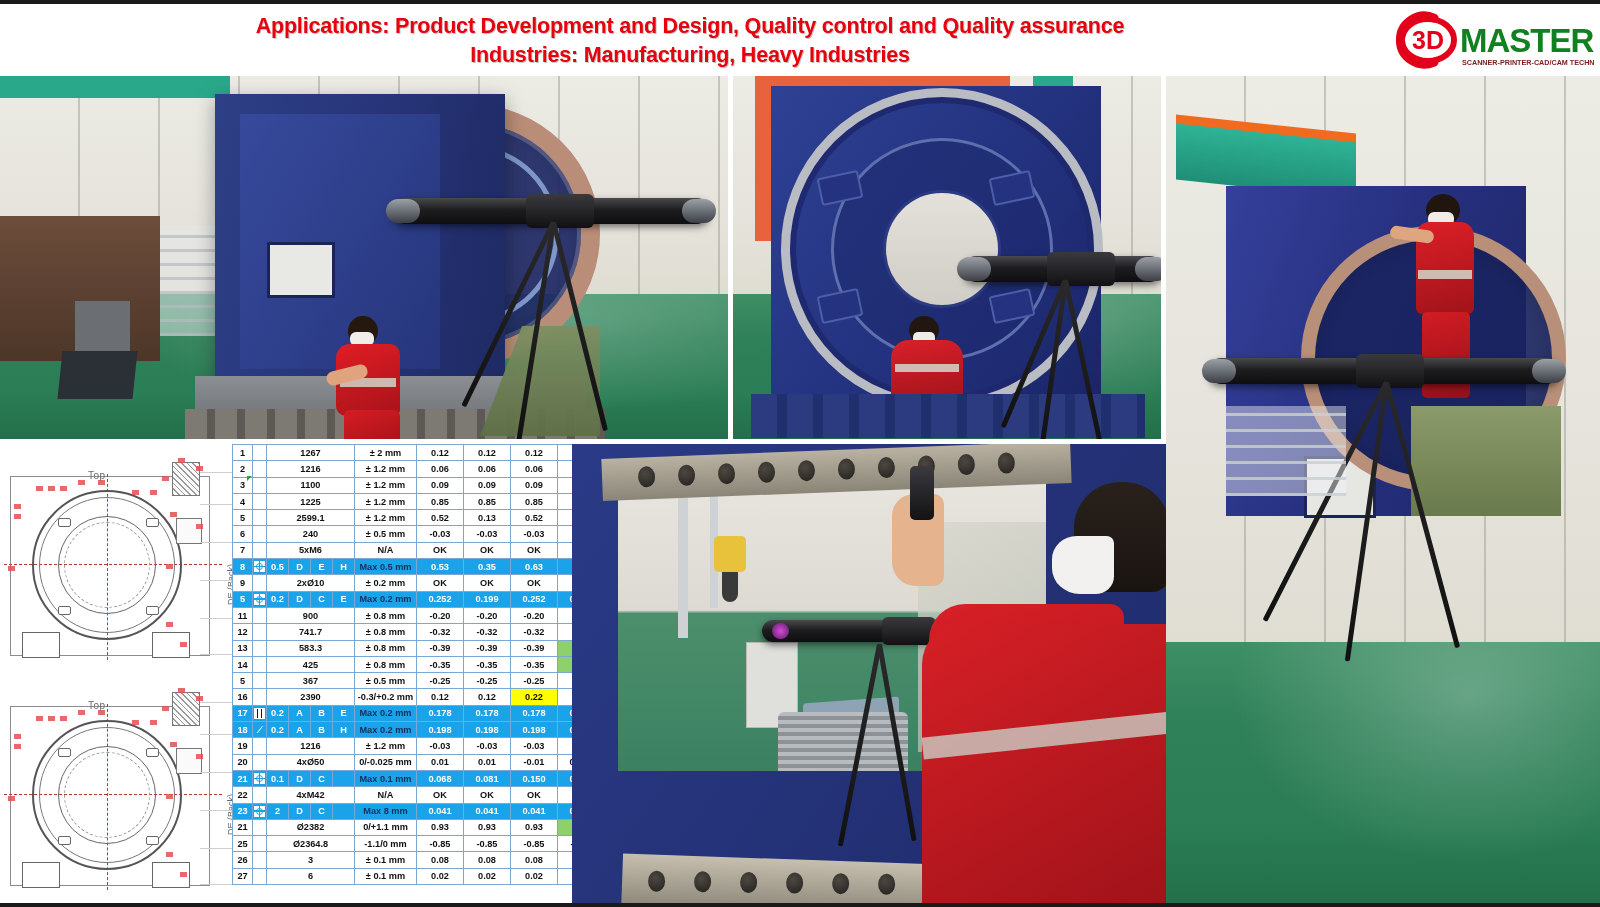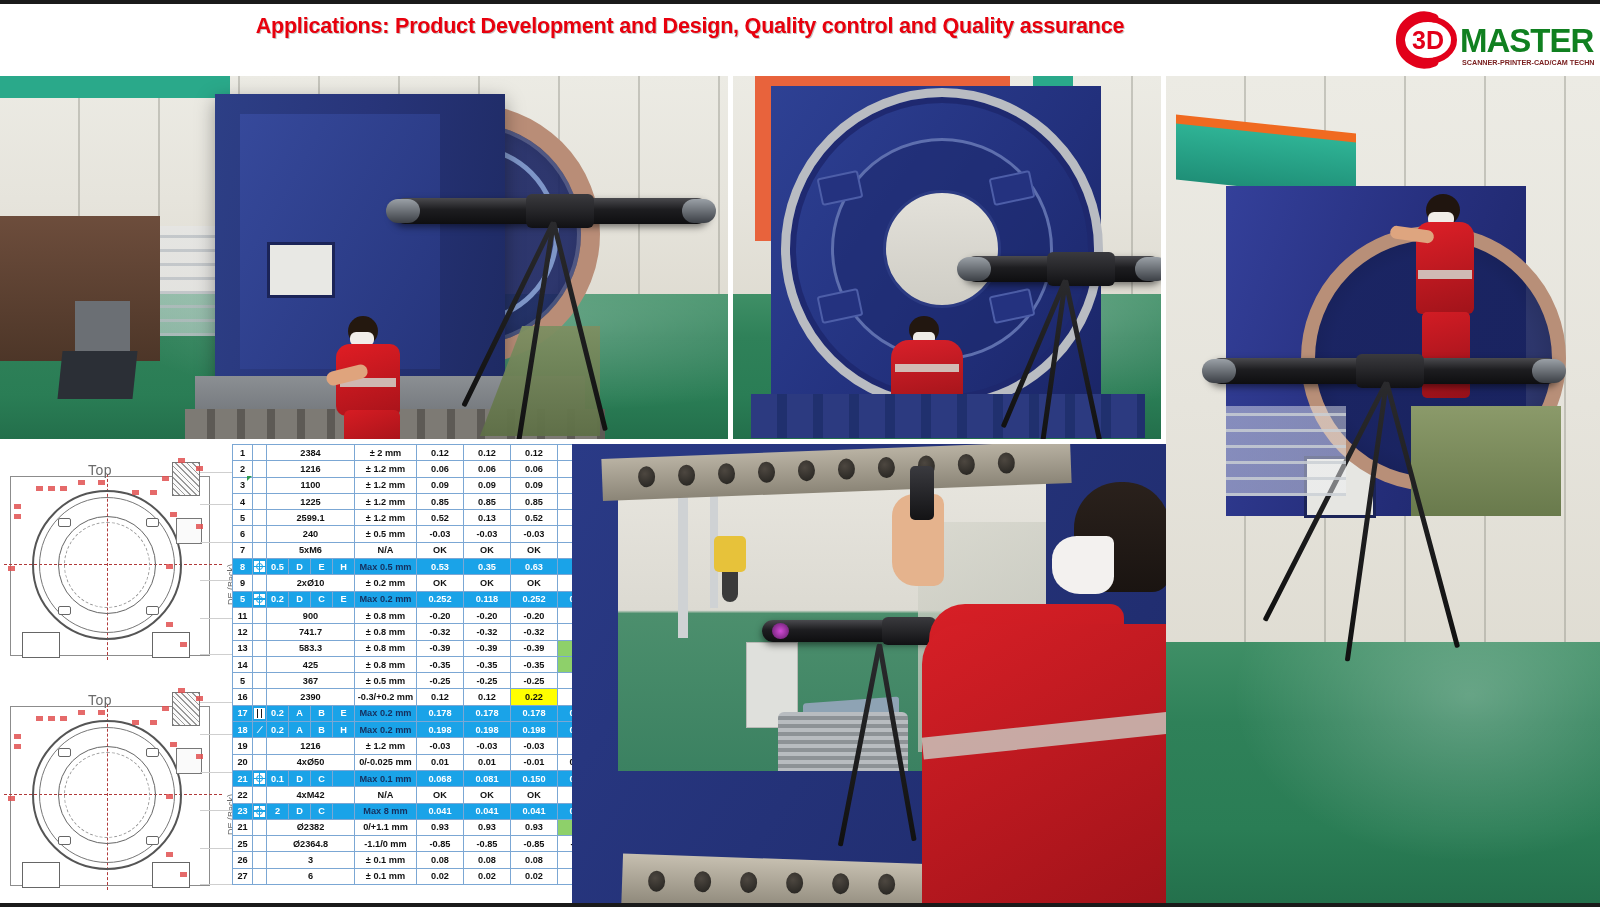--- a/index.html
+++ b/index.html
@@ -299,22 +299,22 @@
   
   .drawing {
     position:absolute; left:0px; top:440px; width:232px; height:467px;
     background:#ffffff;
     overflow:hidden;
   }
   .dwg-half { position:absolute; left:0; width:232px; height:228px; }
   .dwg-1 { top:2px; }
   .dwg-2 { top:232px; }
   .dwg-label-top {
-    position:absolute; left:88px; top:16px;
-    font-size:14px; color:#6a6a6a; letter-spacing:0.5px;
+    position:absolute; left:88px; top:24px;
+    font-size:10px; color:#6a6a6a; letter-spacing:0.5px;
   }
   .dwg-label-side {
     position:absolute; right:6px; top:118px;
     font-size:9px; color:#6a6a6a;
     transform: rotate(-90deg); transform-origin: right top;
     white-space:nowrap;
   }
   .dwg-ring-outer {
     position:absolute; left:32px; top:44px; width:150px; height:150px;
     border-radius:50%; border:2px solid #555;
@@ -449,20 +449,21 @@
   }
 </style>
 </head>
 <body>
 
 <div id="slide">
 
   <div class="header">
     <div class="header-text">
       <span>Applications: Product Development and Design, Quality control and Quality assurance</span>
+      <span class="header-line2">Industries: Manufacturing, Heavy Industries</span>
     </div>
 
     <div class="logo">
       <svg class="logo-svg" width="210" height="64" viewBox="0 0 210 64">
         <path d="M50 10 A24 24 0 1 0 50 54" fill="none" stroke="#e2001a" stroke-width="9" stroke-linecap="round"></path>
         <ellipse cx="44" cy="32" rx="26" ry="21" fill="none" stroke="#e2001a" stroke-width="6"></ellipse>
         <text x="44" y="41" text-anchor="middle" font-family="Liberation Sans, sans-serif" font-size="25" font-weight="bold" fill="#e2001a">3D</text>
         <text x="76" y="44" font-family="Liberation Sans, sans-serif" font-size="33" font-weight="bold" fill="#108020" letter-spacing="-1">MASTER</text>
         <text x="78" y="57" font-family="Liberation Sans, sans-serif" font-size="7.2" font-weight="bold" fill="#7a2020">SCANNER-PRINTER-CAD/CAM TECHNOLOGIES</text>
       </svg>
@@ -768,21 +769,21 @@
       <div class="dwg-rule" style="top:208px;"></div>
     </div>
   </div>
 
   <div class="table-wrap">
     <table class="meas">
       <tbody id="meas-body">
           <tr>
             <td class="c-idx">1</td>
             <td class="c-sym"></td>
-            <td class="c-nom" colspan="4">2384</td>
+            <td class="c-nom" colspan="4">1267</td>
             <td class="c-tol">± 2 mm</td>
             <td class="c-m">0.12</td>
             <td class="c-m">0.12</td>
             <td class="c-m">0.12</td>
             <td class="c-m">0.12</td>
           </tr>
           <tr>
             <td class="c-idx">2</td>
             <td class="c-sym"></td>
             <td class="c-nom" colspan="4">1216</td>
@@ -867,21 +868,21 @@
           </tr>
           <tr class="gdt">
             <td class="c-idx">5</td>
             <td class="c-sym"><span class="gdt-sym-box sym-pos"><span class="sym-pos-ring"></span></span></td>
             <td class="c-val">0.2</td>
             <td class="c-d1">D</td>
             <td class="c-d2">C</td>
             <td class="c-d3">E</td>
             <td class="c-tol">Max 0.2 mm</td>
             <td class="c-m hl-orange">0.252</td>
-            <td class="c-m">0.118</td>
+            <td class="c-m">0.199</td>
             <td class="c-m hl-yellow">0.252</td>
             <td class="c-m hl-green">0.252</td>
           </tr>
           <tr>
             <td class="c-idx">11</td>
             <td class="c-sym"></td>
             <td class="c-nom" colspan="4">900</td>
             <td class="c-tol">± 0.8 mm</td>
             <td class="c-m">-0.20</td>
             <td class="c-m">-0.20</td>

